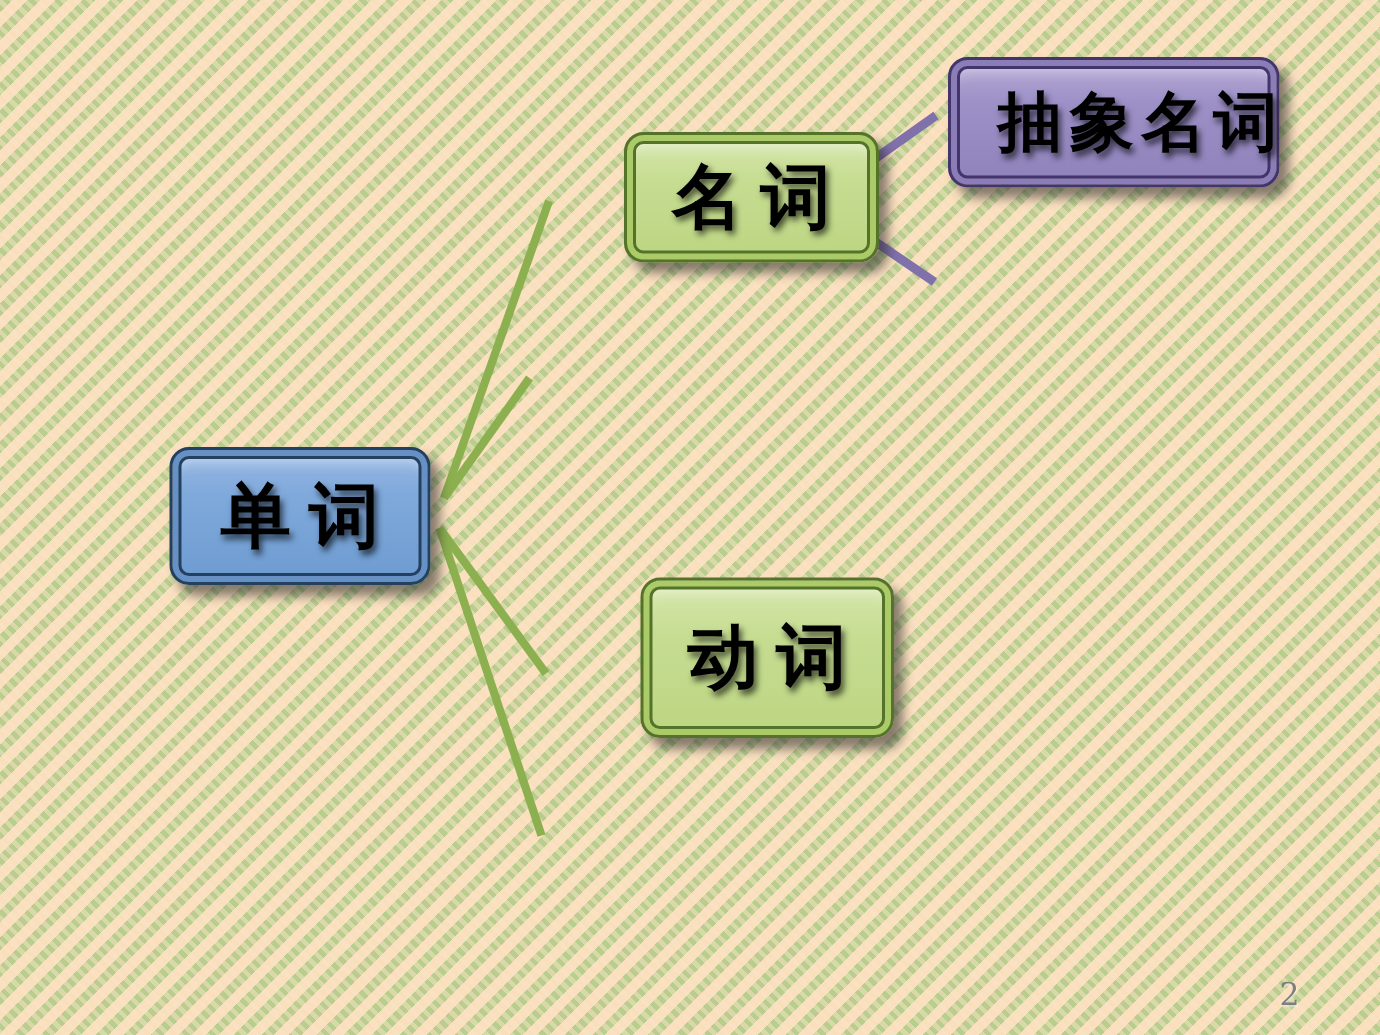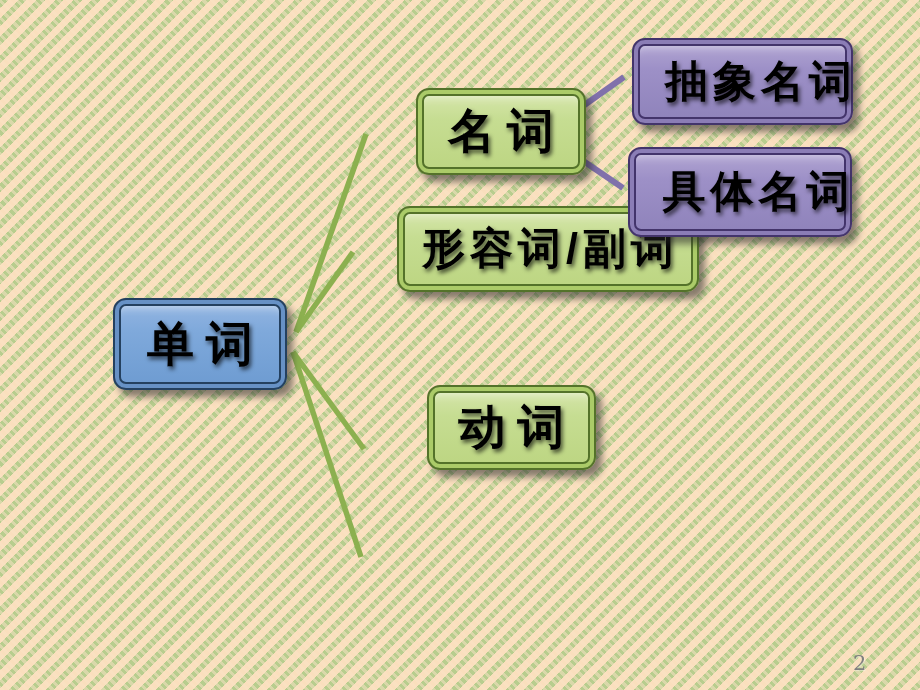--- a/index.html
+++ b/index.html
@@ -69,21 +69,21 @@
     padding-left: 32px;
   }
 
   .label-lg { font-size: 47px; letter-spacing: 12px; text-indent: 12px; white-space: nowrap; }
   .label-md { font-size: 43px; letter-spacing: 5px;  text-indent: 5px;  white-space: nowrap; }
 
   
   .pos-root     { left: 113px; top: 298px; width: 174px; height: 92px; text-align: right; }
   .pos-noun     { left: 372px; top:  88px; width: 170px; height: 87px; }
   .pos-adjadv   { left: 353px; top: 206px; width: 302px; height: 86px; }
-  .pos-verb     { left: 383px; top: 385px; width: 169px; height: 85px; }
+  .pos-verb     { left: 383px; top: 385px; width: 169px; height: 107px; }
   .pos-phrase   { left: 372px; top: 509px; width: 171px; height: 85px; }
   .pos-abstract { left: 632px; top:  38px; width: 221px; height: 87px; }
   .pos-concrete { left: 628px; top: 147px; width: 224px; height: 90px; }
 
   .page-number {
     position: absolute;
     left: 853px;
     top: 651px;
     width: 30px;
     font-family: "DejaVu Serif", "Liberation Serif", serif;
@@ -107,32 +107,26 @@
   </svg>
 
   <div class="node node-root pos-root">
     <span class="label-lg">单词</span>
   </div>
 
   <div class="node node-green pos-noun">
     <span class="label-lg">名词</span>
   </div>
 
-  <div class="node node-green pos-adjadv">
-    <span class="label-md">形容词/副词</span>
-  </div>
 
   <div class="node node-green pos-verb">
     <span class="label-lg">动词</span>
   </div>
 
 
   <div class="node node-purple pos-abstract">
     <span class="label-md">抽象名词</span>
   </div>
 
-  <div class="node node-purple pos-concrete">
-    <span class="label-md">具体名词</span>
-  </div>
 
   <div class="page-number">2</div>
 
 </div>
 
 </body></html>

